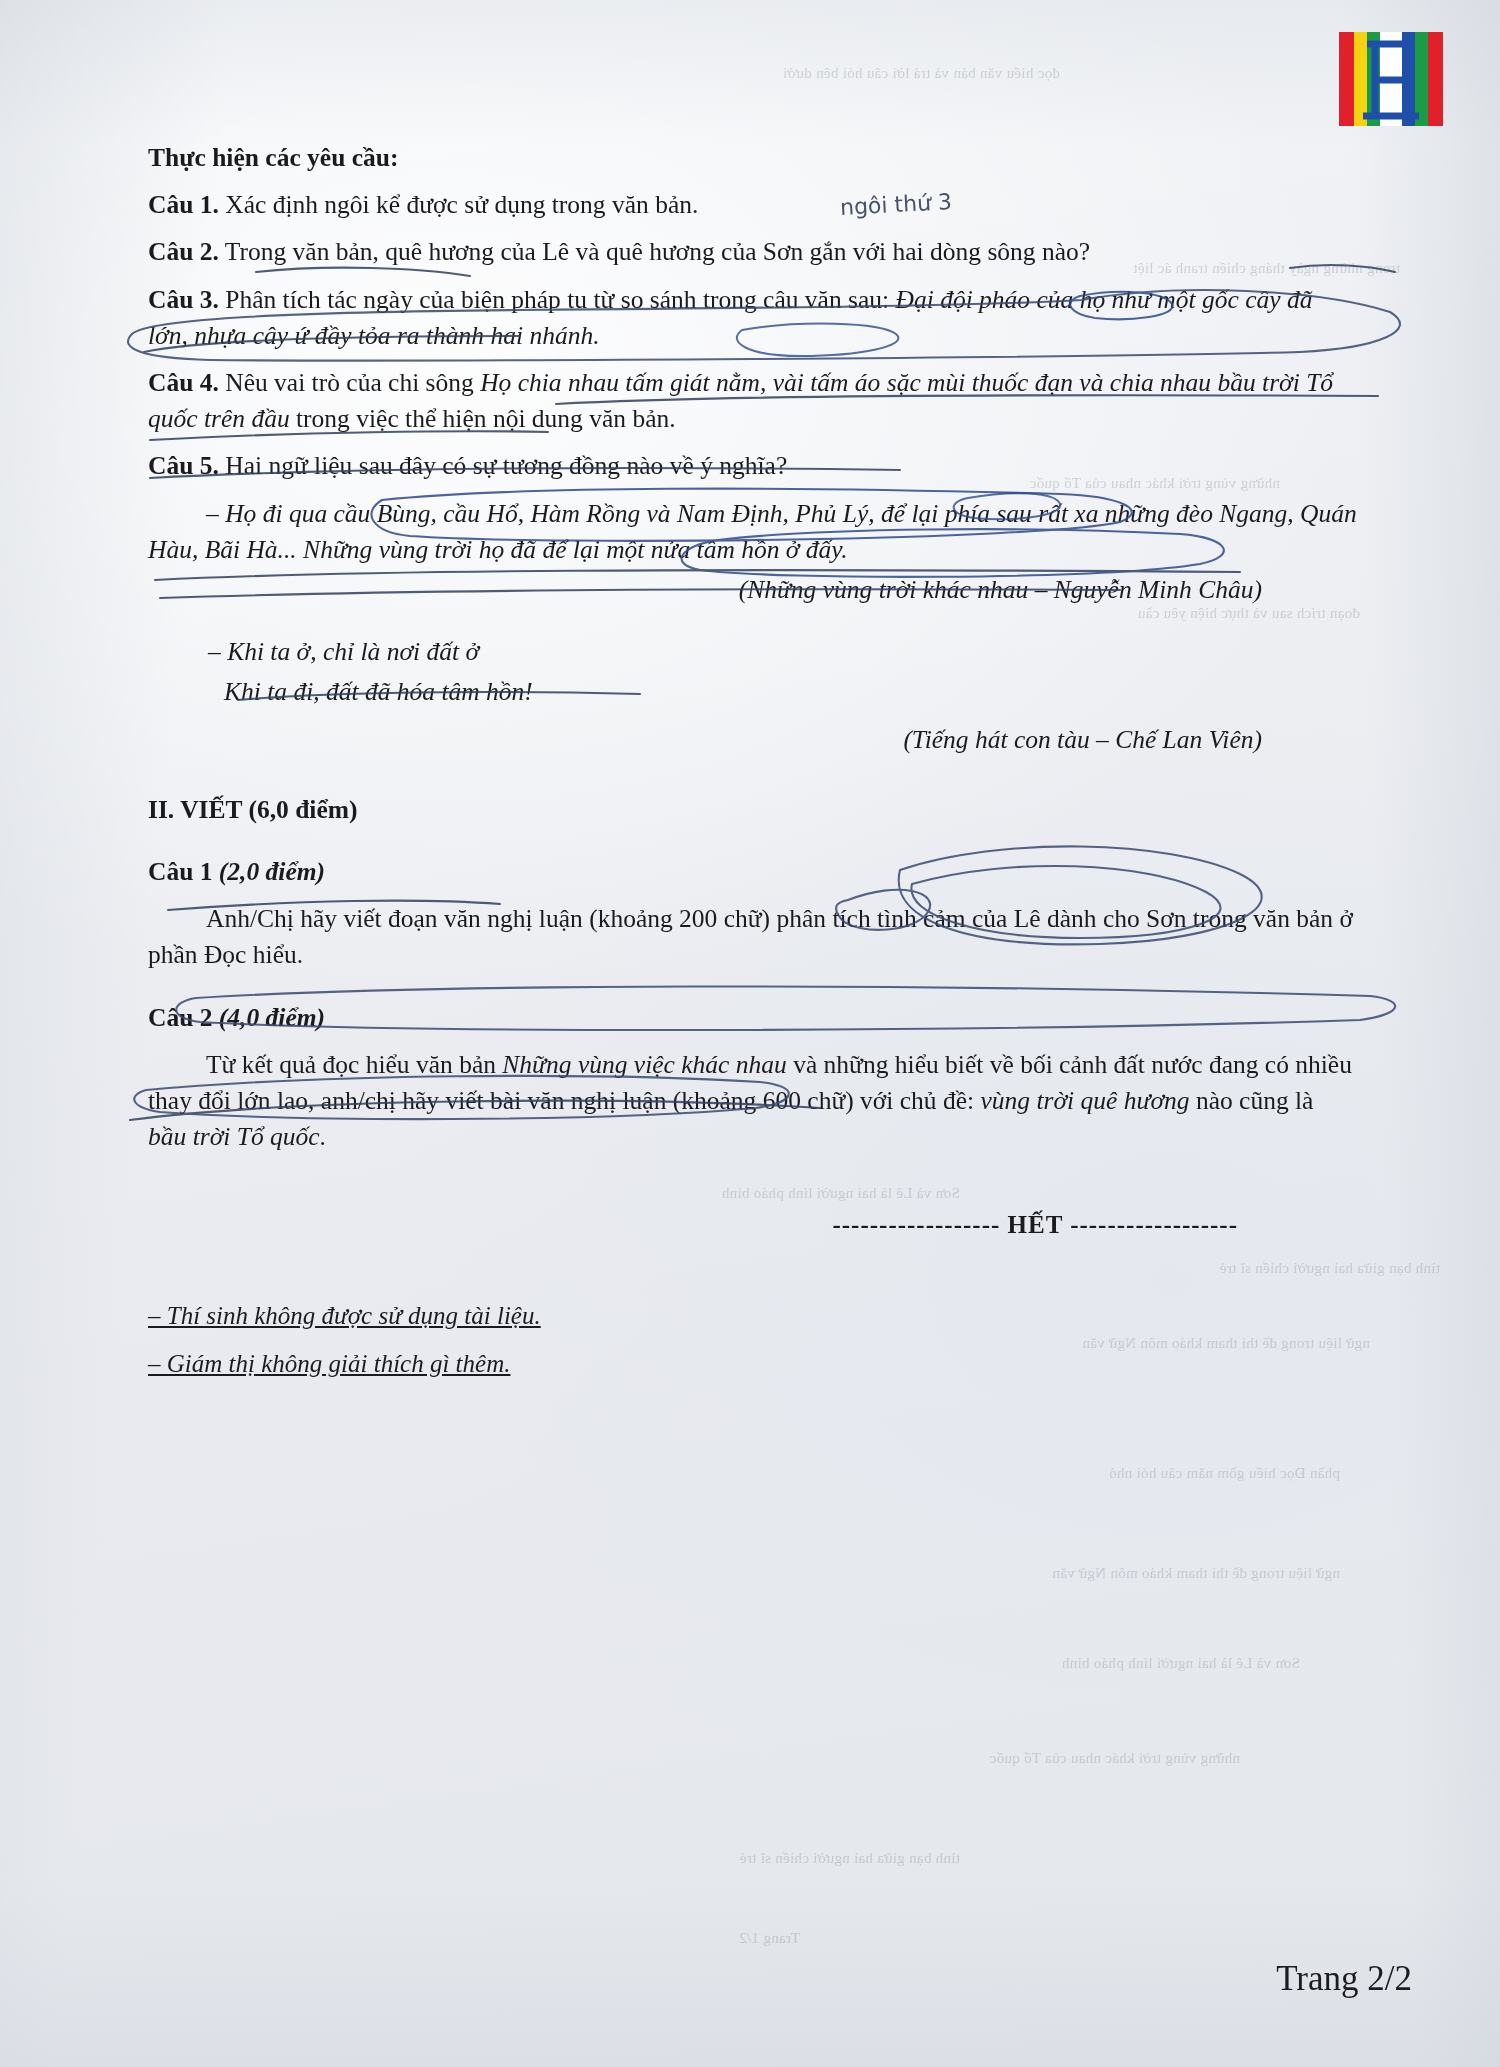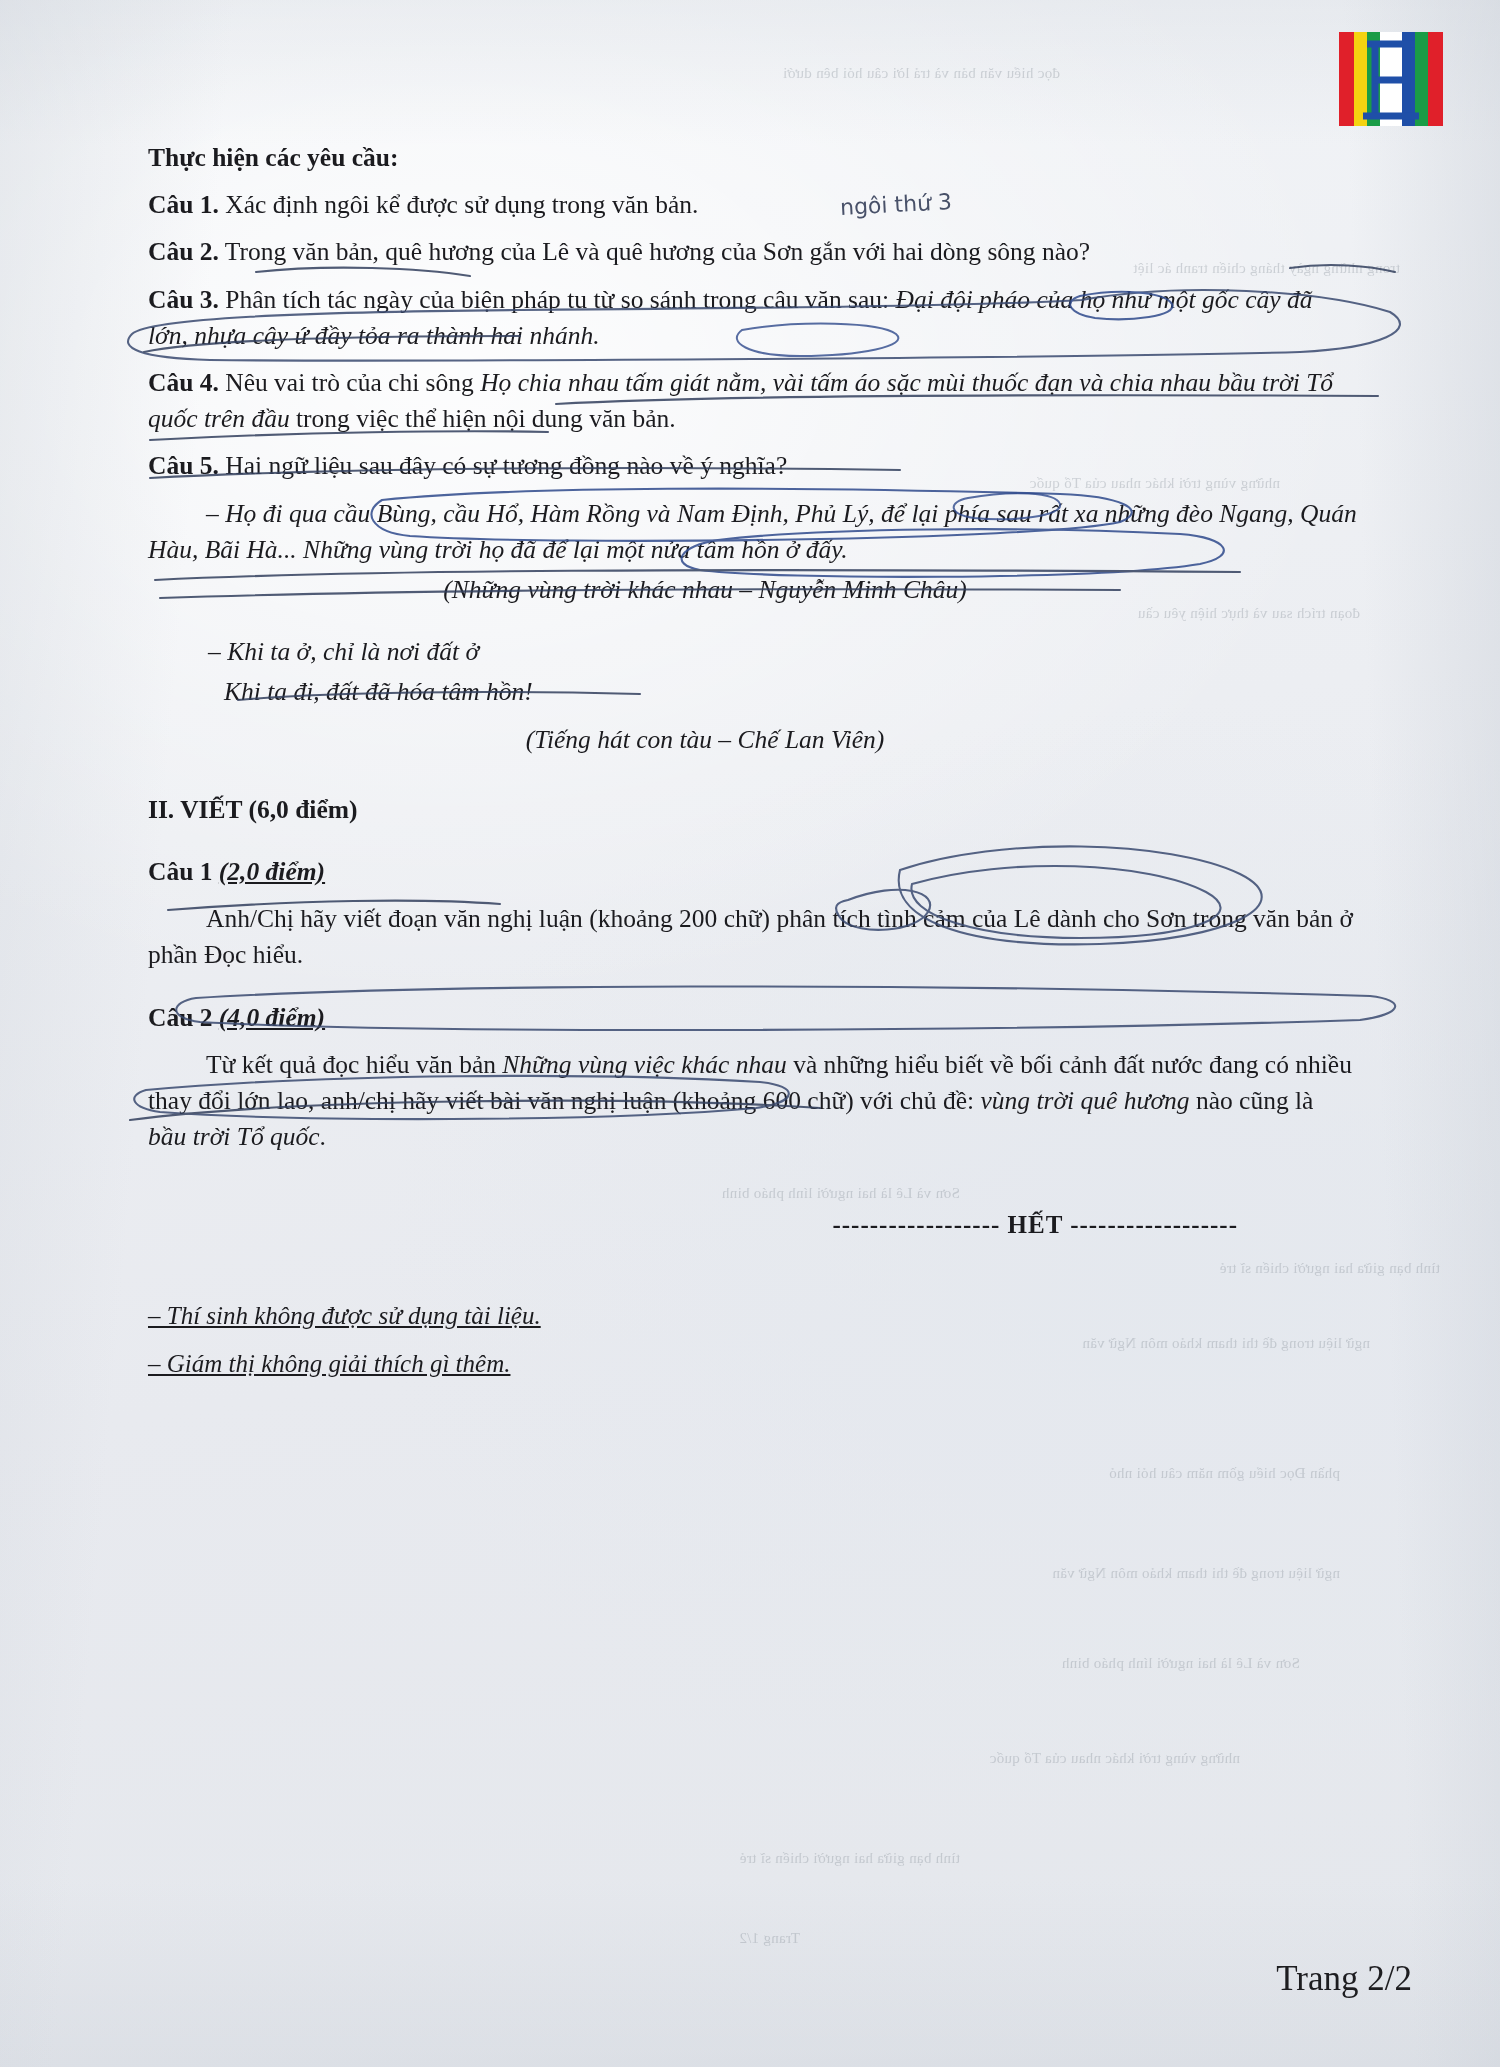--- a/index.html
+++ b/index.html
@@ -66,23 +66,23 @@
     position: absolute;
     left: 148px;
     top: 140px;
     width: 1210px;
     font-size: 25.5px;
     line-height: 1.42;
   }
   .line { margin: 0 0 11px 0; position: relative; }
   .b { font-weight: bold; }
   .i { font-style: italic; }
-  .bi { font-weight: bold; font-style: italic; text-decoration: underline; }
+  .bi { font-weight: bold; font-style: italic; }
   .indent { text-indent: 58px; }
-  .right { text-align: center; padding-right: 96px; }
+  .right { text-align: right; padding-right: 96px; }
   .gap-top { margin-top: 26px; }
   .gap-top-lg { margin-top: 34px; }
   .small-gap { margin-bottom: 4px; }
   .quote-indent { padding-left: 60px; }
 
   .hetline {
     font-weight: bold;
     letter-spacing: 1px;
     text-align: right;
     padding-right: 120px;

